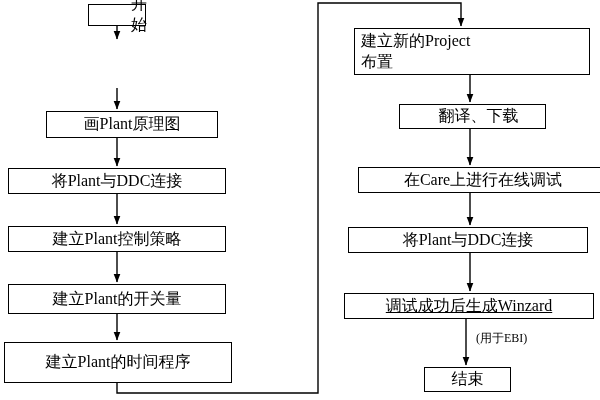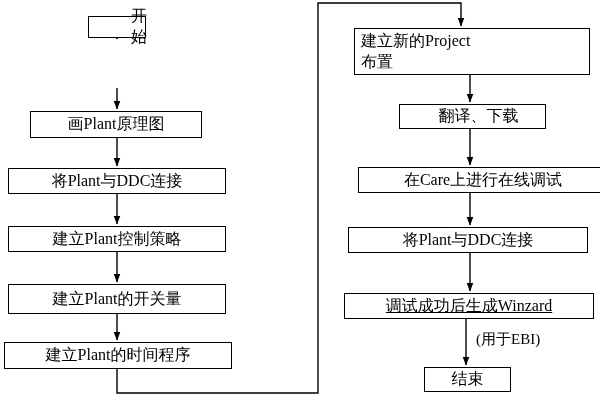--- a/index.html
+++ b/index.html
@@ -38,21 +38,21 @@
     white-space: pre-line;
     z-index: 2;
   }
   .node.align-left {
     justify-content: flex-start;
     text-align: left;
     padding-left: 6px;
   }
   .note {
     position: absolute;
-    font-size: 15px;
+    font-size: 12px;
     white-space: pre-line;
     z-index: 2;
     background: #ffffff;
   }
 </style>
 </head>
 <body>
 
 <div id="canvas">
 
@@ -72,32 +72,32 @@
 
     <polyline points="117,369 117,393 318,393 318,3 461,3 461,26" fill="none" stroke="#000" stroke-width="1.4" marker-end="url(#arrow)"></polyline>
 
     <line x1="470" y1="75" x2="470" y2="102" stroke="#000" stroke-width="1.4" marker-end="url(#arrow)"></line>
     <line x1="470" y1="129" x2="470" y2="165" stroke="#000" stroke-width="1.4" marker-end="url(#arrow)"></line>
     <line x1="470" y1="193" x2="470" y2="225" stroke="#000" stroke-width="1.4" marker-end="url(#arrow)"></line>
     <line x1="470" y1="253" x2="470" y2="291" stroke="#000" stroke-width="1.4" marker-end="url(#arrow)"></line>
     <line x1="466" y1="319" x2="466" y2="365" stroke="#000" stroke-width="1.4" marker-end="url(#arrow)"></line>
   </svg>
 
-  <div class="node" style="left:88px; top:16px; width:58px; height:22px;padding-left:44px;">开始</div>
+  <div class="node" style="left:88px; top:4px; width:58px; height:22px;padding-left:44px;">开始</div>
 
 
-  <div class="node" style="left:30px; top:111px; width:172px; height:27px;">画Plant原理图</div>
+  <div class="node" style="left:46px; top:111px; width:172px; height:27px;">画Plant原理图</div>
 
   <div class="node" style="left:8px; top:168px; width:218px; height:26px;">将Plant与DDC连接</div>
 
   <div class="node" style="left:8px; top:226px; width:218px; height:26px;text-align:right;">建立Plant控制策略</div>
 
   <div class="node" style="left:8px; top:284px; width:218px; height:30px;">建立Plant的开关量</div>
 
-  <div class="node" style="left:4px; top:342px; width:228px; height:27px;text-align:center;">建立Plant的时间程序</div>
+  <div class="node" style="left:4px; top:342px; width:228px; height:41px;text-align:center;">建立Plant的时间程序</div>
 
   <div class="node align-left" style="left:354px; top:28px; width:236px; height:47px;">建立新的Project
 布置</div>
 
   <div class="node" style="left:399px; top:104px; width:147px; height:25px;padding-left:12px;">翻译、下载</div>
 
   <div class="node" style="left:358px; top:167px; width:250px; height:26px;">在Care上进行在线调试</div>
 
   <div class="node" style="left:348px; top:227px; width:240px; height:26px;">将Plant与DDC连接</div>
 

